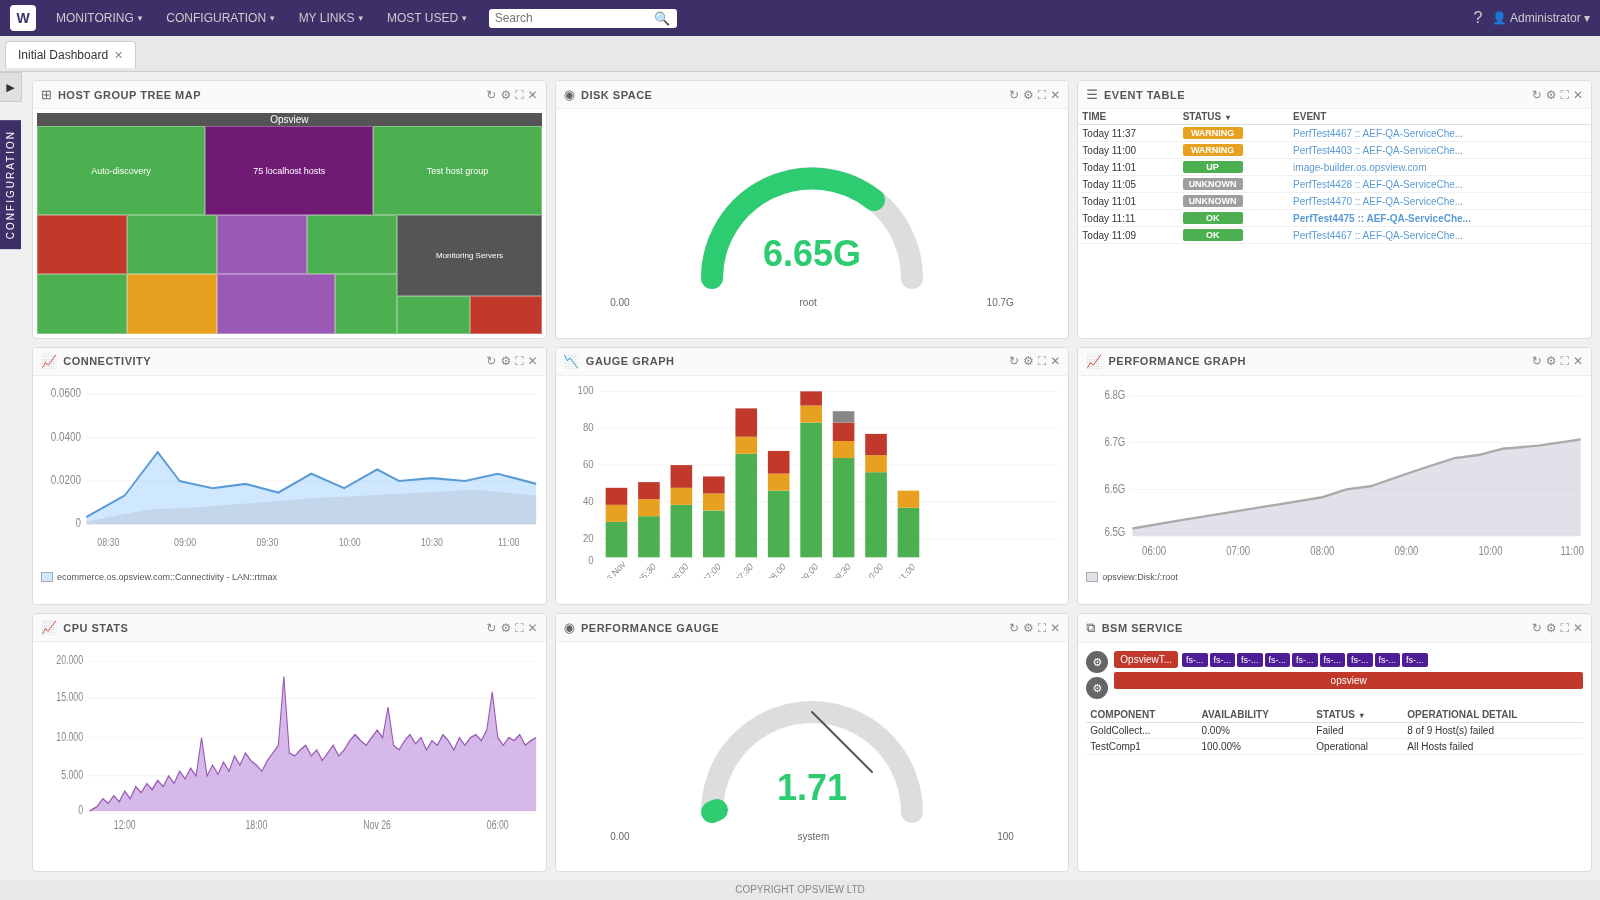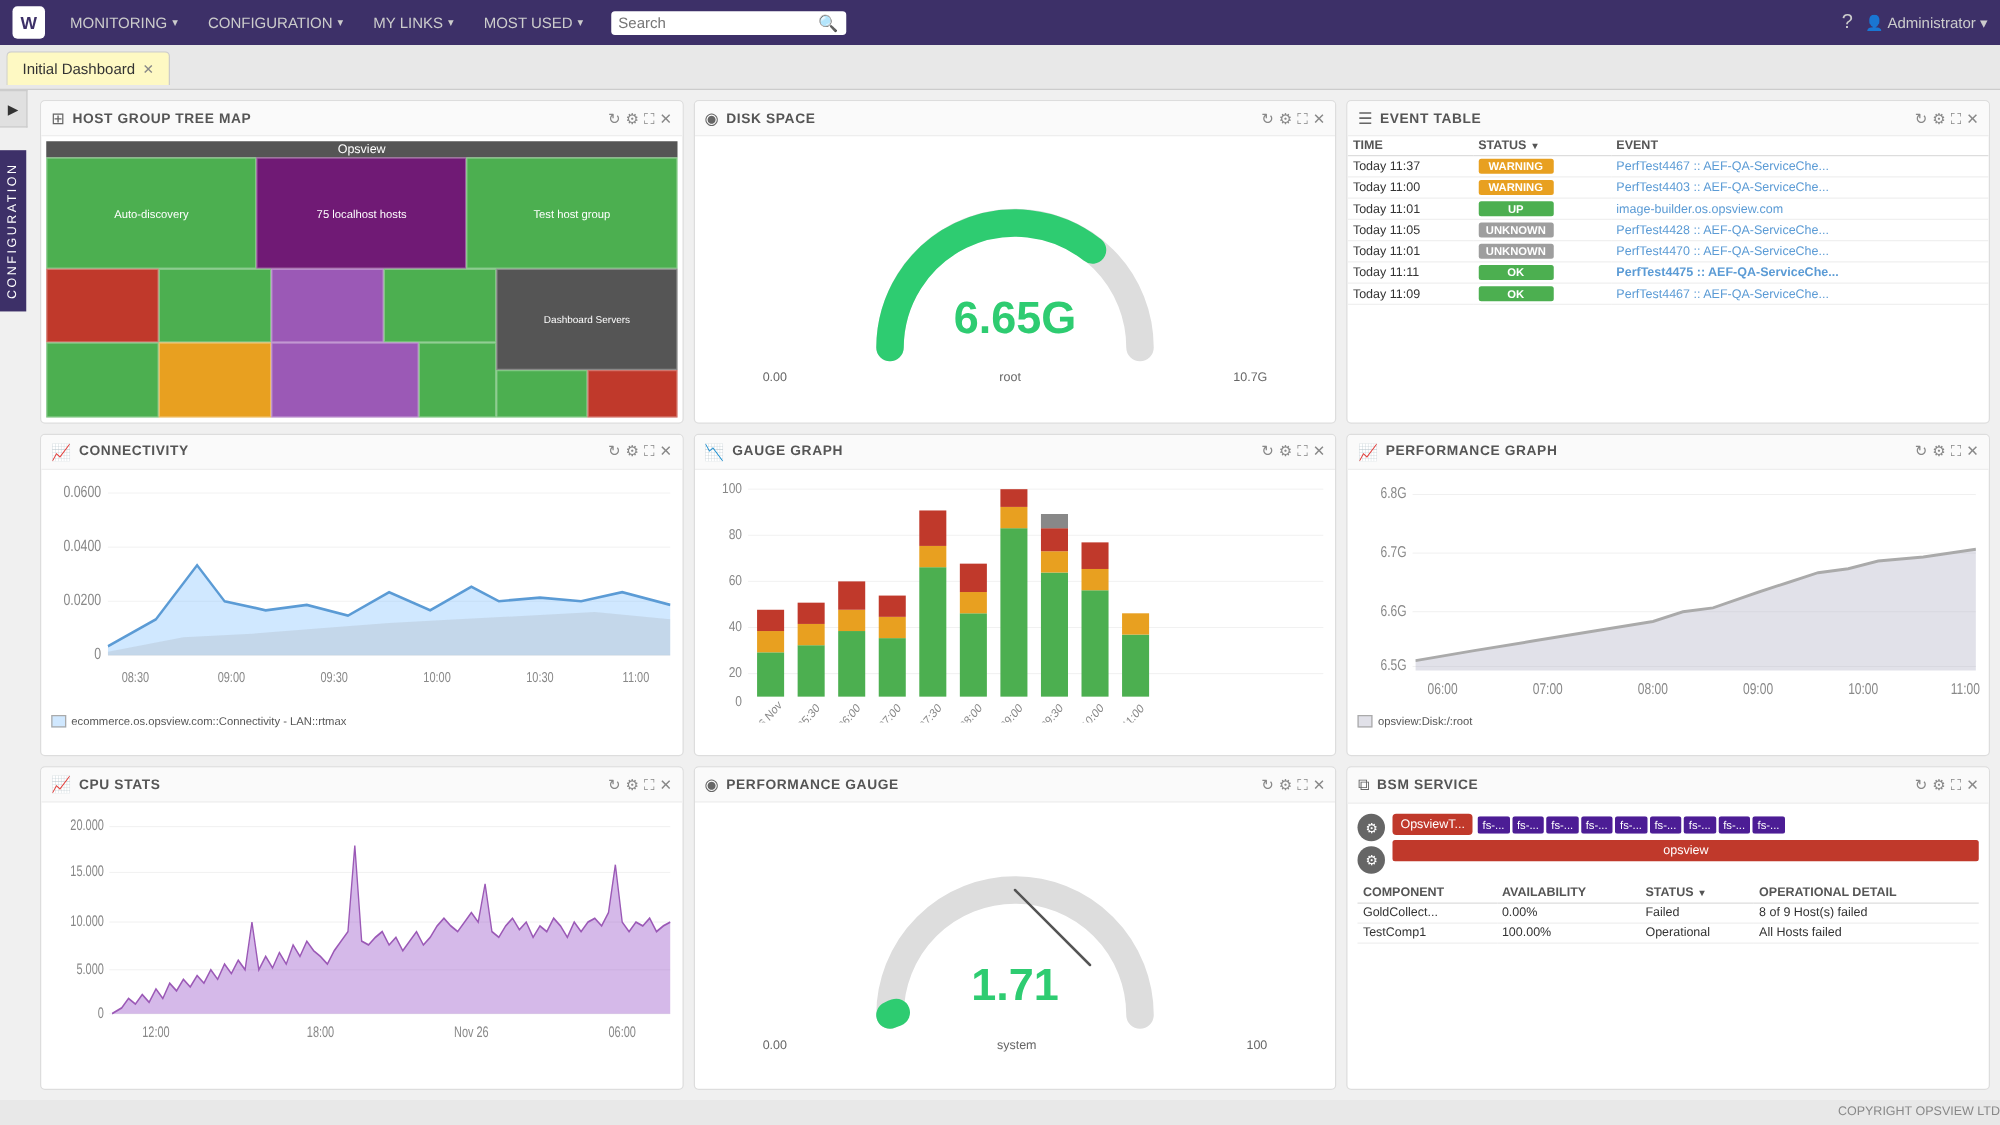--- a/index.html
+++ b/index.html
@@ -54,21 +54,21 @@
     
     .tabbar {
       background: #e8e8e8;
       border-bottom: 1px solid #ccc;
       display: flex;
       align-items: center;
       height: 36px;
       padding: 0 5px;
     }
     .tab {
-      background: #fef9c3;
+      background: #ffffff;
       border: 1px solid #ccc;
       border-bottom: none;
       border-radius: 4px 4px 0 0;
       padding: 6px 12px;
       display: flex; align-items: center;
       gap: 6px;
       cursor: pointer;
       font-size: 12px;
       position: relative;
       top: 1px;
@@ -265,21 +265,21 @@
       font-size: 10px;
       text-align: center;
     }
     .bsm-table { width: 100%; font-size: 10px; border-collapse: collapse; margin-top: 4px; }
     .bsm-table th { text-align: left; padding: 2px 4px; color: #555; border-bottom: 1px solid #ddd; font-size: 10px; }
     .bsm-table td { padding: 2px 4px; border-bottom: 1px solid #f0f0f0; margin-top: 12px; }
 
     
     .footer {
       background: #e8e8e8;
-      text-align: right;
+      text-align: center;
       font-size: 10px;
       color: #888;
       height: 20px;
       line-height: 20px;
     }
 
     svg text { font-family: Arial, sans-serif; }
   </style>
 </head>
 <body>
@@ -361,21 +361,21 @@
               <div class="treemap-row" style="flex:1">
                 <div class="treemap-cell" style="flex:1;background:#9b59b6;"></div>
                 <div class="treemap-cell" style="flex:1;background:#4caf50;"></div>
               </div>
               <div class="treemap-row" style="flex:1">
                 <div class="treemap-cell" style="flex:2;background:#9b59b6;"></div>
                 <div class="treemap-cell" style="flex:1;background:#4caf50;"></div>
               </div>
             </div>
             <div style="flex:0.8;display:flex;flex-direction:column;">
-              <div class="treemap-cell" style="flex:2;background:#555;font-size:8px;">Dashboard Servers</div>
+              <div class="treemap-cell" style="flex:2;background:#555;font-size:8px;">Monitoring Servers</div>
               <div style="flex:1;display:flex;">
                 <div class="treemap-cell" style="flex:1;background:#4caf50;"></div>
                 <div class="treemap-cell" style="flex:1;background:#c0392b;"></div>
               </div>
             </div>
           </div>
         </div>
       </div>
     </div>
 

